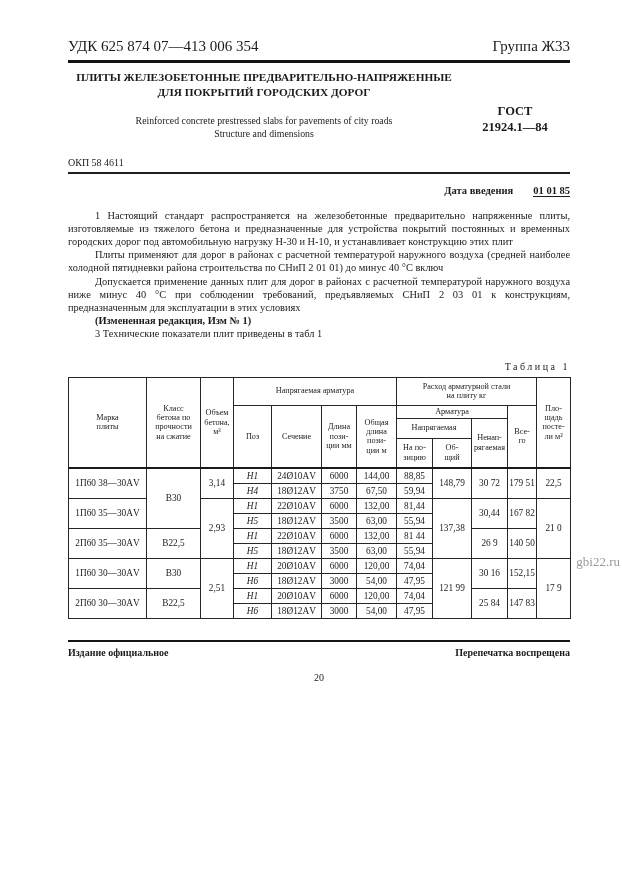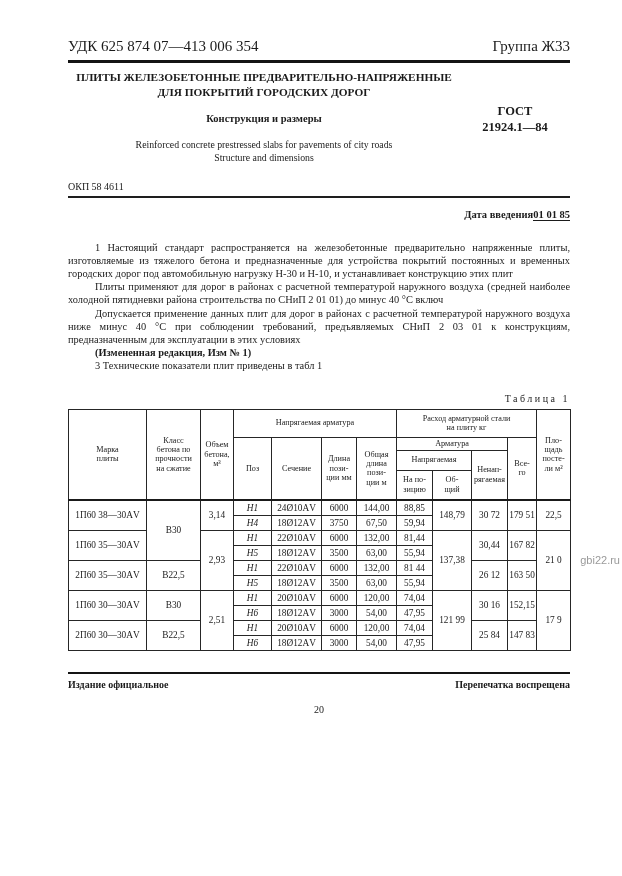--- a/index.html
+++ b/index.html
@@ -28,24 +28,24 @@
   .title-left { width:392px; text-align:center; }
   .title-main { font-size:11.3px; font-weight:bold; line-height:15px; white-space:pre-line; }
   .title-sub { margin-top:13px; font-size:10.5px; font-weight:bold; }
   .title-en { margin-top:14px; font-size:9.8px; line-height:13px; white-space:pre-line; }
   .gost-block { flex:1; text-align:center; margin-top:33px; font-size:12.5px; font-weight:bold; line-height:16px; white-space:pre-line; }
 
   .okp-line { margin-top:17px; font-size:10px; }
   .rule-thin { margin-top:4px; height:1.5px; background:#1e1e1e; }
 
   .date-row { margin-top:11px; text-align:right; font-size:10.5px; font-weight:bold; }
-  .date-row .date-value { margin-left:0; border-bottom:1.5px solid #1b1b1b; padding-bottom:0; }
-
-  
-  .paragraphs { margin-top:21px; }
+  .date-row .date-value { margin-left:20px; border-bottom:1.5px solid #1b1b1b; padding-bottom:0; }
+
+  
+  .paragraphs { margin-top:13px; }
   .paragraphs p {
     font-size:10.4px; line-height:13.2px;
     text-align:justify; text-indent:27px;
   }
   .paragraphs p.bold { font-weight:bold; text-align:left; }
 
   .table-label { margin-top:20px; text-align:right; font-size:10px; letter-spacing:2.5px; }
 
   
   table.spec {
@@ -76,41 +76,40 @@
   tr.hrow4 th { height:30px; }
   td.pos-cell { font-style:italic; }
 
   
   .rule-footer { margin-top:21px; height:2px; background:#141414; }
   .footer-row { display:flex; justify-content:space-between; margin-top:5px; font-size:10px; font-weight:bold; }
   .page-number { margin-top:14px; text-align:center; font-size:10px; }
 
   .watermark {
     position:absolute; top:554px; right:2px;
-    font-family:Liberation Sans, sans-serif;
-    font-size:11px; color:#9a9a9a;
+    font-family:Liberation Serif, serif;
+    font-size:13px; color:#9a9a9a;
   }
 </style>
 </head>
 <body>
 
 <div class="content">
 
   <div class="udk-row">
     <span>УДК 625 874 07—413 006 354</span>
     <span>Группа Ж33</span>
   </div>
 
   <div class="rule-thick"></div>
 
   <div class="title-section">
     <div class="title-left">
       <div class="title-main">ПЛИТЫ ЖЕЛЕЗОБЕТОННЫЕ ПРЕДВАРИТЕЛЬНО-НАПРЯЖЕННЫЕ
 ДЛЯ ПОКРЫТИЙ ГОРОДСКИХ ДОРОГ</div>
-      <div class="title-sub">Конструкция и размеры</div>
       <div class="title-en">Reinforced concrete prestressed slabs for pavements of city roads
 Structure and dimensions</div>
     </div>
     <div class="gost-block">ГОСТ
 21924.1—84</div>
   </div>
 
   <div class="okp-line">ОКП 58 4611</div>
   <div class="rule-thin"></div>
 
@@ -234,22 +233,22 @@
       </tr>
 
       <tr>
         <td rowspan="2">2П60 35—30АV</td>
         <td rowspan="2">В22,5</td>
         <td class="pos-cell">Н1</td>
         <td>22Ø10АV</td>
         <td>6000</td>
         <td>132,00</td>
         <td>81 44</td>
-        <td rowspan="2">26 12</td>
-        <td rowspan="2">163 50</td>
+        <td rowspan="2">26 9</td>
+        <td rowspan="2">140 50</td>
       </tr>
       <tr>
         <td class="pos-cell">Н5</td>
         <td>18Ø12АV</td>
         <td>3500</td>
         <td>63,00</td>
         <td>55,94</td>
       </tr>
 
       <tr>

